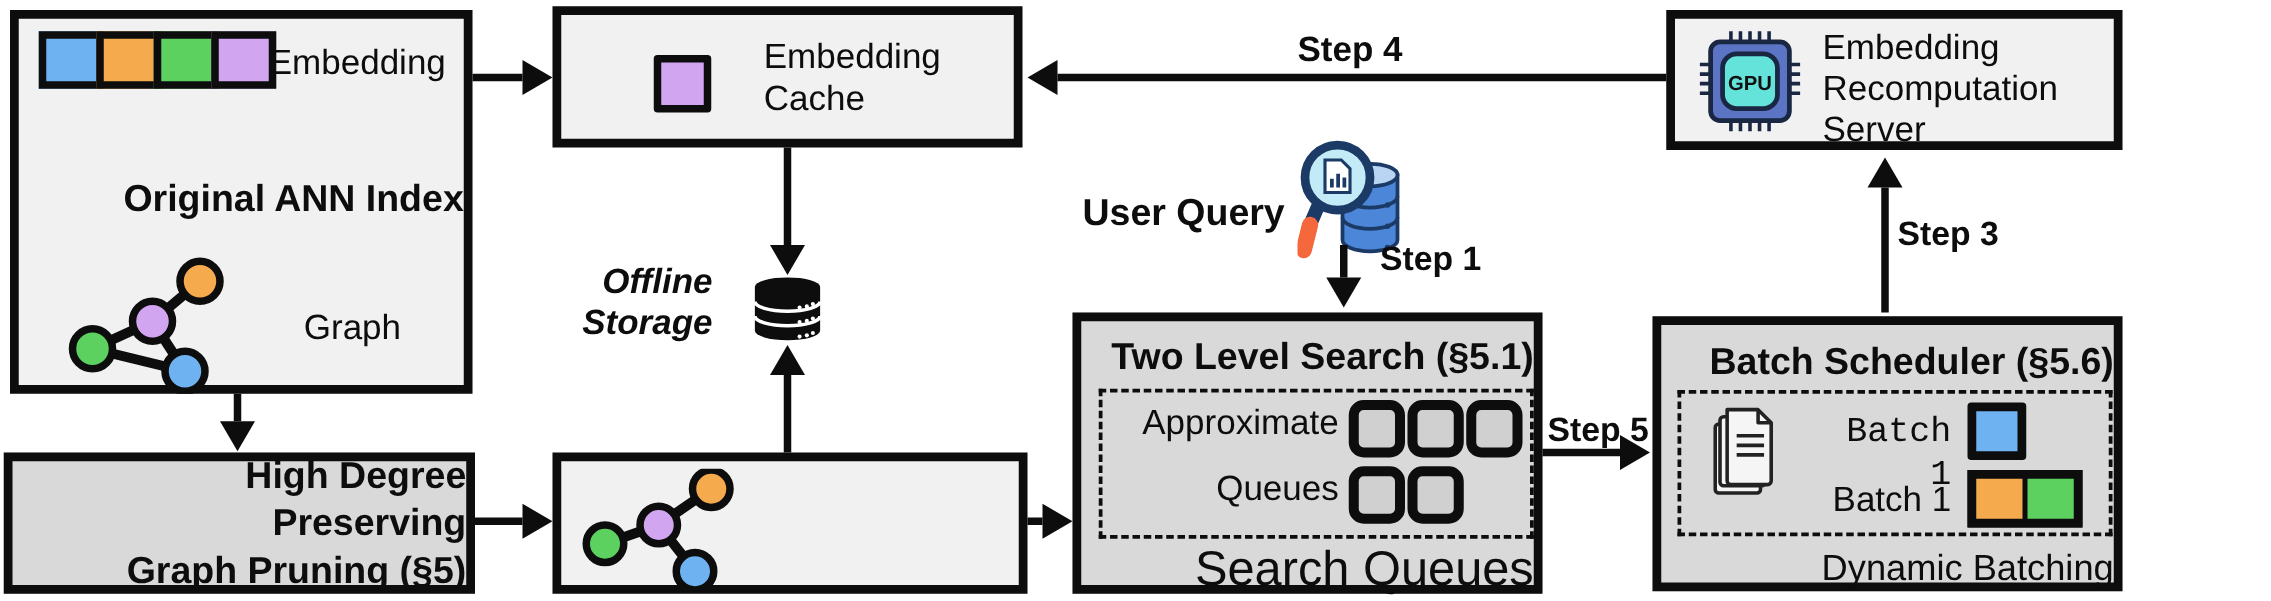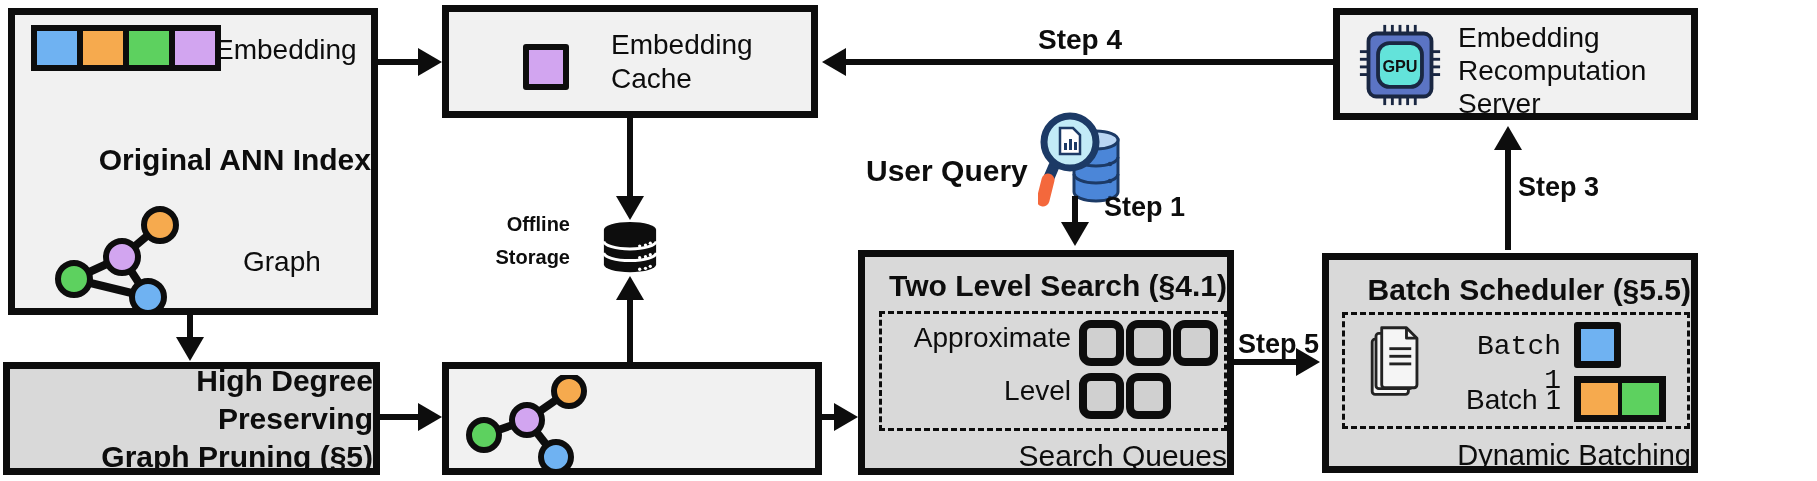--- a/index.html
+++ b/index.html
@@ -75,21 +75,21 @@
     </svg>
     <div class="abs lbl" style="left:228px; top:230px;">Graph</div>
   </div>
 
   <div class="box light" style="left:442px; top:5px; width:376px; height:113px;">
     <div class="chip" style="left: 74px; top: 32px; width: 46px; height: 46px; background: rgb(210, 165, 240);"></div>
     <div class="abs lbl" style="left:162px; top:16px;">Embedding
 Cache</div>
   </div>
 
-  <div class="abs ttl center" style="left:438px; top:208px; width:132px; font-size:20px; line-height:33px;">Offline
+  <div class="abs ttl center" style="left:438px; top:208px; width:132px; font-size:28px; line-height:33px;font-style:italic;">Offline
 Storage</div>
   <svg class="abs" style="left:601px; top:220px;" width="58" height="56" viewBox="0 0 60 56">
     <ellipse cx="30" cy="9" rx="27" ry="8" fill="#0d0d0d"></ellipse>
     <path d="M3 9 v36 a27 8 0 0 0 54 0 v-36 z" fill="#0d0d0d"></path>
     <path d="M3 21 a27 8 0 0 0 54 0" fill="none" stroke="#ffffff" stroke-width="3"></path>
     <path d="M3 33 a27 8 0 0 0 54 0" fill="none" stroke="#ffffff" stroke-width="3"></path>
     <g fill="#ffffff">
       <circle cx="40" cy="26" r="1.7"></circle>
         <circle cx="46" cy="25" r="1.7"></circle>
         <circle cx="51" cy="23" r="1.7"></circle>
@@ -141,38 +141,38 @@
     <circle cx="32" cy="34" r="26" fill="#c2ebf7" stroke="#1c3a66" stroke-width="7"></circle>
     <path d="M22 20 h13 l7 7 v19 h-20 z" fill="#ffffff" stroke="#1c3a66" stroke-width="2.5"></path>
     <g fill="#1c3a66">
       <rect x="26" y="35" width="3" height="7"></rect>
         <rect x="31" y="31" width="3" height="11"></rect>
         <rect x="36" y="34" width="3" height="8"></rect>
     </g>
   </svg>
 
   <div class="box gray" style="left:858px; top:250px; width:376px; height:225px;">
-    <div class="abs ttl center" style="left:0; right:0; top:12px;">Two Level Search (§4.1)</div>
+    <div class="abs ttl center" style="left:0; right:0; top:12px;">Two Level Search (§5.1)</div>
     <div class="dashed" style="left:14px; top:54px; width:348px; height:120px;"></div>
     <div class="abs lbl" style="left:26px; top:64px; width:180px; text-align:right;">Approximate</div>
     <div class="slot-row" style="left:214px; top:63px;">
         <div class="qslot"></div>
         <div class="qslot"></div>
         <div class="qslot"></div>
       </div>
-    <div class="abs lbl" style="left:26px; top:117px; width:180px; text-align:right;">Level</div>
+    <div class="abs lbl" style="left:26px; top:117px; width:180px; text-align:right;">Queues</div>
     <div class="slot-row" style="left:214px; top:116px;">
         <div class="qslot"></div>
         <div class="qslot"></div>
       </div>
-    <div class="abs lbl center" style="left:0; right:0; top:182px; font-size:30px;padding-left:24px;">Search Queues</div>
+    <div class="abs lbl center" style="left:0; right:0; top:182px; font-size:39px;padding-left:24px;">Search Queues</div>
   </div>
 
   <div class="box gray" style="left:1322px; top:253px; width:376px; height:220px;">
-    <div class="abs ttl center" style="left:0; right:0; top:13px;">Batch Scheduler (§5.5)</div>
+    <div class="abs ttl center" style="left:0; right:0; top:13px;">Batch Scheduler (§5.6)</div>
     <div class="dashed" style="left:13px; top:52px; width:348px; height:117px;"></div>
     <svg class="abs" style="left:36px; top:62px;" width="62" height="80" viewBox="0 0 64 84">
       <g fill="#f5f5f5" stroke="#222222" stroke-width="3" stroke-linejoin="round">
         <rect x="7" y="18" width="38" height="58" rx="3"></rect>
         <rect x="11" y="12" width="38" height="58" rx="3"></rect>
         <path d="M17 6 h26 l11 11 v49 a3 3 0 0 1 -3 3 h-31 a3 3 0 0 1 -3 -3 z"></path>
         <path d="M43 6 v11 h11" fill="none"></path>
       </g>
       <g stroke="#222222" stroke-width="3">
         <line x1="25" y1="28" x2="48" y2="28"></line>

